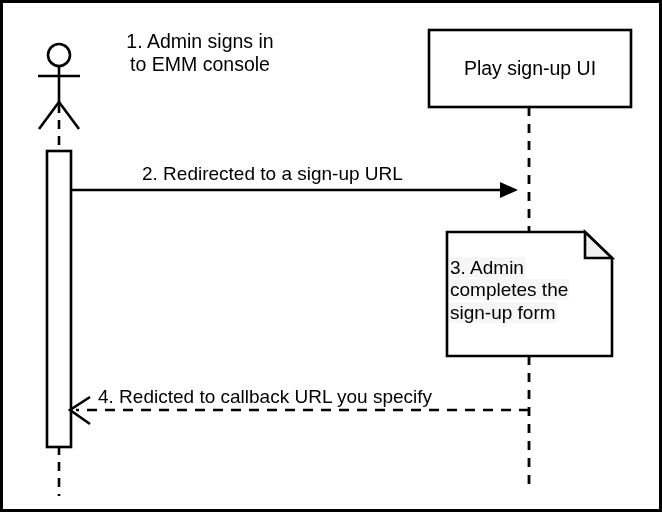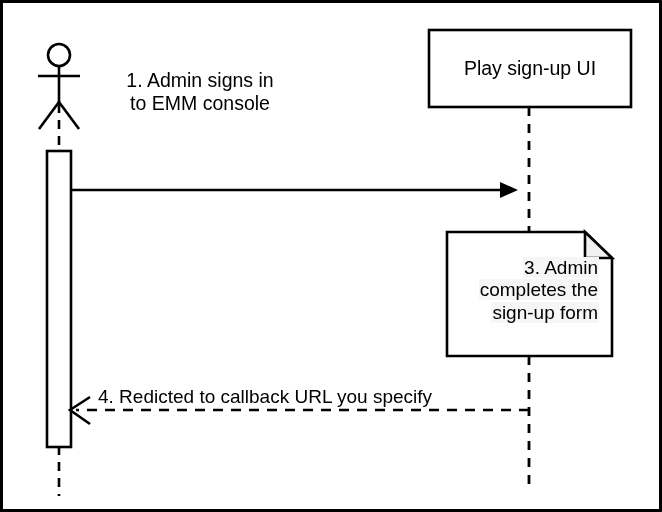--- a/index.html
+++ b/index.html
@@ -33,21 +33,20 @@
     color: #000000;
     line-height: 1.18;
     white-space: pre;
   }
   #label-step1 {
     left: 105px;
     top: 30px;
     width: 190px;
     font-size: 19.5px;
     text-align: center;
-    margin-top: 39px;
   }
   #label-box-title {
     left: 428px;
     top: 57px;
     width: 204px;
     font-size: 19.5px;
     text-align: center;
   }
   #label-step2 {
     left: 142px;
@@ -59,21 +58,21 @@
     left: 98px;
     top: 386px;
     font-size: 19px;
     text-align: center;
   }
   #note-text {
     left: 449px;
     top: 257px;
     width: 150px;
     font-size: 19px;
-    text-align: right;
+    text-align: left;
   }
   #note-text span {
     background: #f6f6f6;
     display: inline;
     padding: 0 1px;
   }
 </style>
 </head>
 <body>
 
@@ -114,20 +113,21 @@
       <polyline points="90,397 70,410 90,424" fill="none" stroke="#000000" stroke-width="2.6" stroke-linecap="butt" stroke-linejoin="miter"></polyline>
     </g>
 
   </svg>
 
   <div class="txt" id="label-step1"><span>1. Admin signs in</span>
 <span>to EMM console</span></div>
 
   <div class="txt" id="label-box-title">Play sign-up UI</div>
 
+  <div class="txt" id="label-step2">2. Redirected to a sign-up URL</div>
 
   <div class="txt" id="label-step4">4. Redicted to callback URL you specify</div>
 
   <div class="txt" id="note-text"><span>3. Admin</span>
 <span>completes the</span>
 <span>sign-up form</span></div>
 
   <div id="frame-border"></div>
 
 </div>

